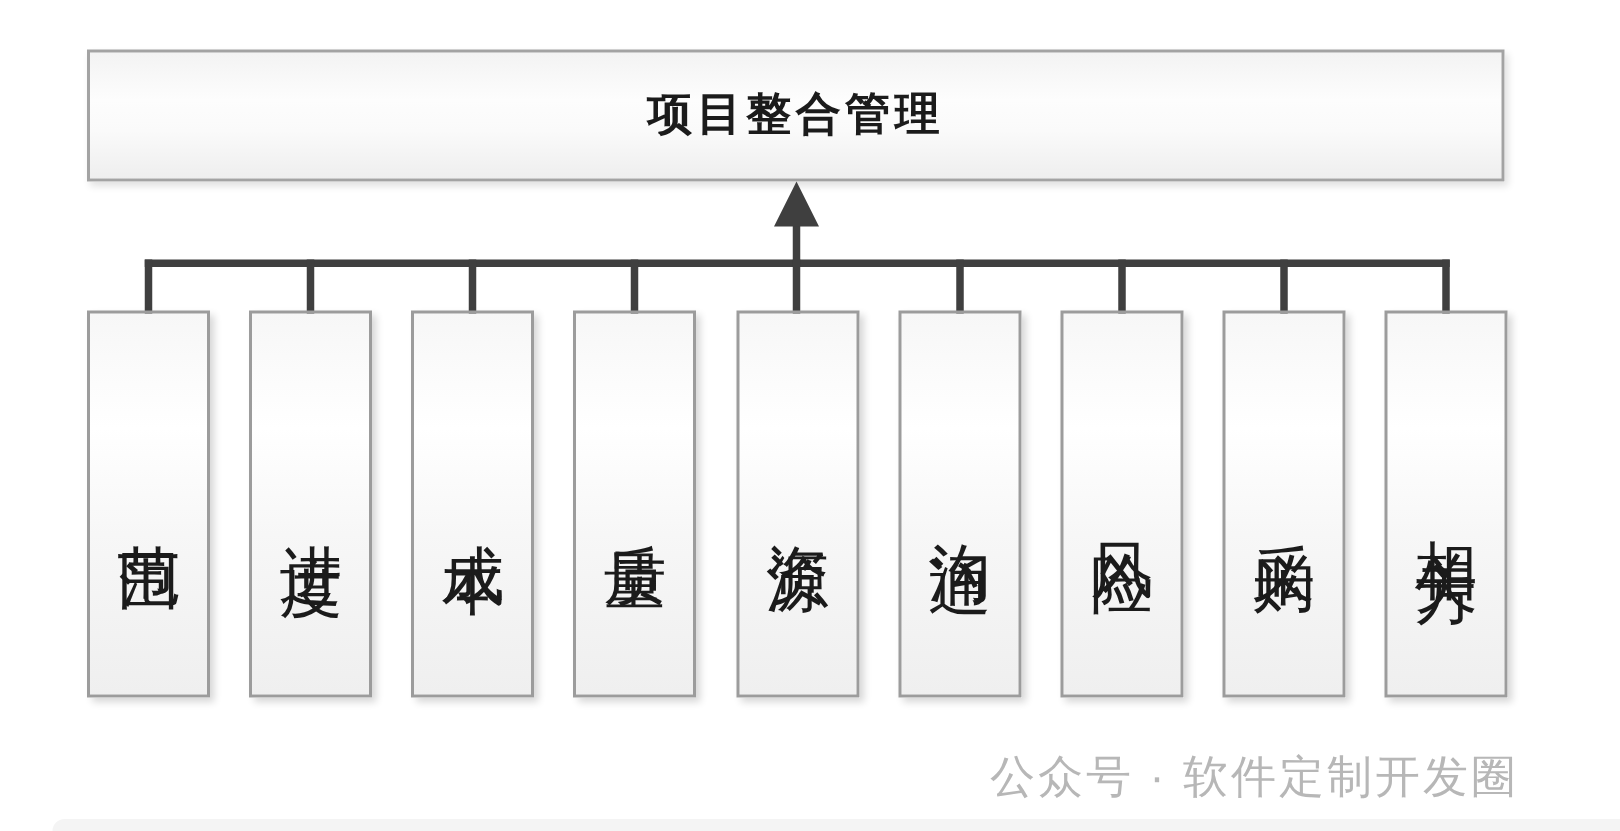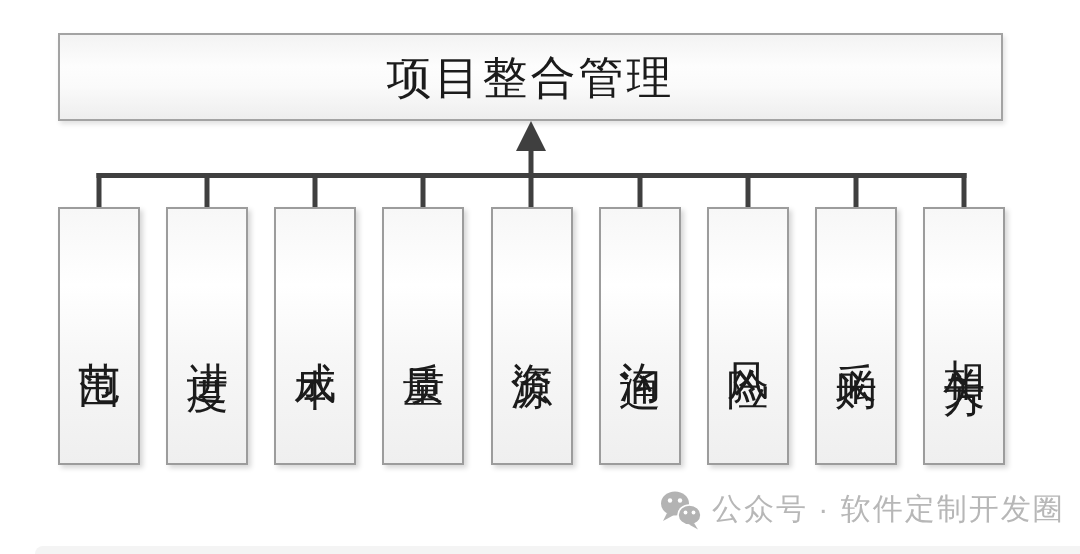--- a/index.html
+++ b/index.html
@@ -20,22 +20,22 @@
     position: absolute;
     left: 58px; top: 33px;
     width: 945px; height: 88px;
     box-sizing: border-box;
     border: 2px solid #a3a3a3;
     background: linear-gradient(180deg, #f3f3f3 0%, #fdfdfd 38%, #fafafa 62%, #eeeeee 100%);
     box-shadow: 2px 3px 5px rgba(0,0,0,0.12);
     display: flex; align-items: center; justify-content: center;
   }
   .root-label {
-    font-size: 45px;
-    font-weight: 400;
+    font-size: 30px;
+    font-weight: 700;
     color: #1b1b1b;
     letter-spacing: 3px;
     line-height: 1;
   }
 
   
   .connector-svg {
     position: absolute;
     left: 0; top: 0;
     width: 1080px; height: 554px;
@@ -66,22 +66,23 @@
     color: #1b1b1b;
     letter-spacing: 7px;
     line-height: 1;
   }
 
   
   .watermark {
     position: absolute;
     left: 660px; top: 488px;
     height: 42px;
-    display: flex; align-items: flex-end;
+    display: flex; align-items: center;
     gap: 10px;
+    flex-direction: column;
   }
   .watermark-text {
     font-size: 30px;
     color: #b7b7b7;
     letter-spacing: 2px;
     white-space: nowrap;
   }
 
   
   .bottom-strip {

